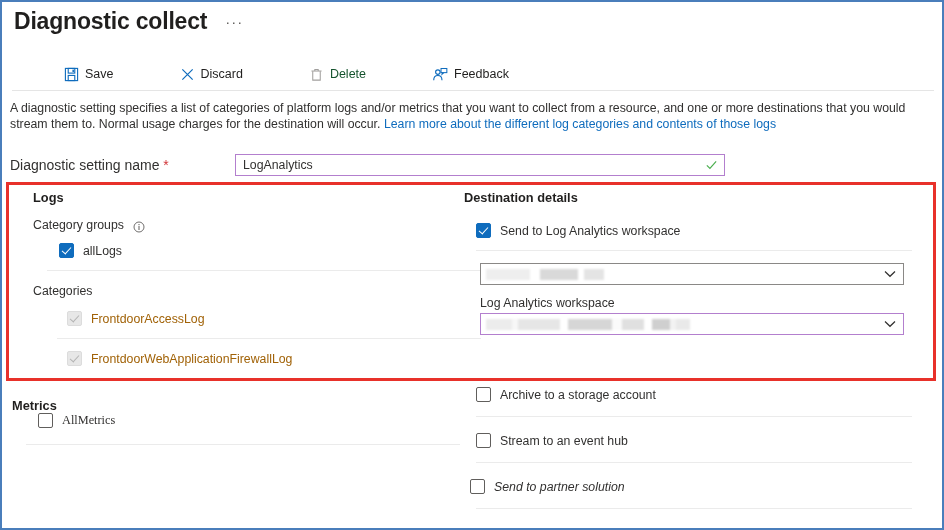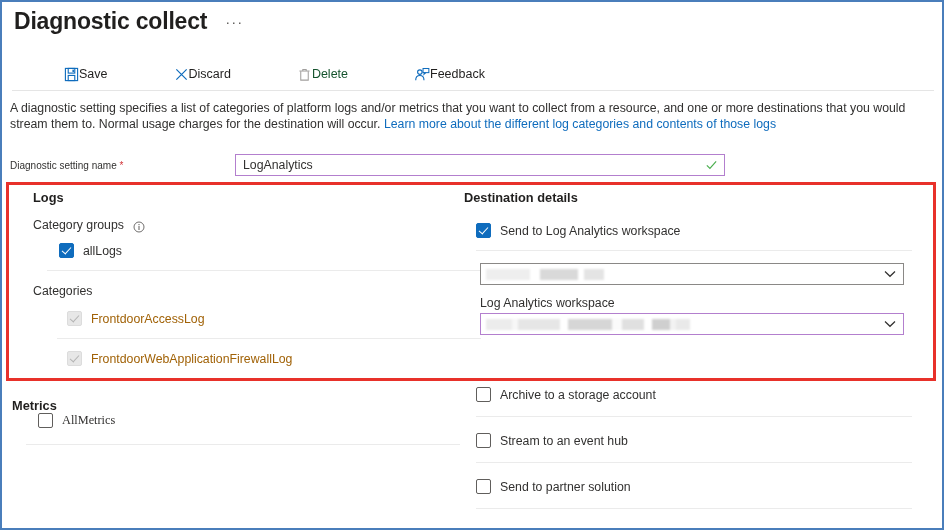--- a/index.html
+++ b/index.html
@@ -51,20 +51,21 @@
     left: 14px;
     top: 60px;
     display: flex;
     align-items: center;
     gap: 18px;
     height: 24px;
   }
   .cmd {
     display: flex;
     align-items: center;
+    gap: 6px;
     font-size: 12.5px;
     color: #201f1e;
     cursor: pointer;
     white-space: nowrap;
     padding-left: 48px;
   }
   .cmd.disabled { color: #14532d; cursor: default; }
   .cmd svg { display: block; }
 
   .cmdbar-rule {
@@ -95,21 +96,21 @@
   .name-row {
     position: absolute;
     left: 8px;
     top: 152px;
     width: 926px;
     height: 22px;
     display: flex;
     align-items: center;
   }
   .name-label {
-    font-size: 10px;
+    font-size: 14px;
     color: #323130;
     width: 225px;
   }
   .req { color: #d13438; }
   .name-input-wrap {
     position: relative;
     width: 490px;
     height: 22px;
     border: 1px solid #b37fce;
     background: #ffffff;
@@ -448,21 +449,21 @@
       <span class="cb-label">Archive to a storage account</span>
     </div>
     <div class="divider" style="margin-top:14px; margin-left:12px; width:436px;"></div>
 
     <div class="row" style="margin-top:16px; margin-left:12px;">
       <span class="cb"></span>
       <span class="cb-label">Stream to an event hub</span>
     </div>
     <div class="divider" style="margin-top:14px; margin-left:12px; width:436px;"></div>
 
-    <div class="row" style="margin-top:16px; margin-left:12px;">
+    <div class="row" style="margin-top:16px; margin-left:6px;font-style:italic;">
       <span class="cb"></span>
       <span class="cb-label">Send to partner solution</span>
     </div>
     <div class="divider" style="margin-top:14px; margin-left:12px; width:436px;"></div>
   </div>
 
   <div class="redbox"></div>
 
 </div>
 

